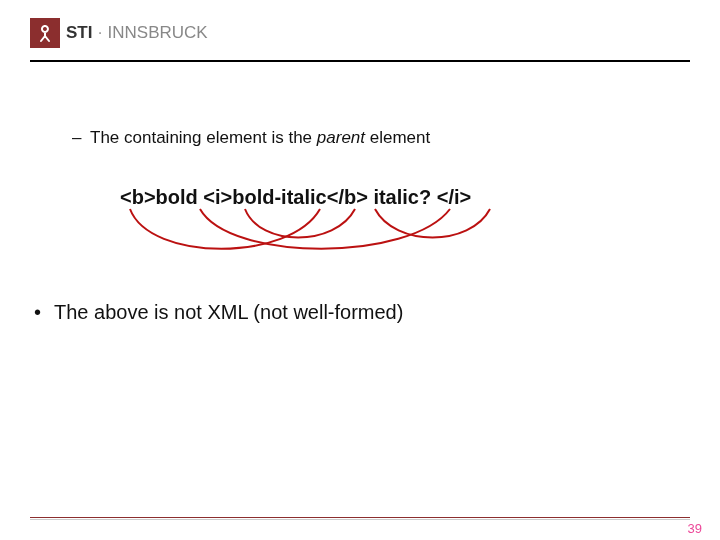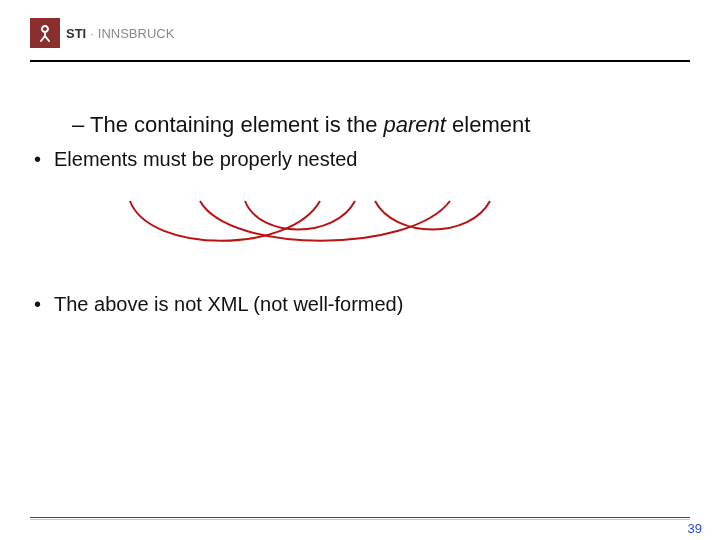--- a/index.html
+++ b/index.html
@@ -32,37 +32,37 @@
     width: 30px;
     height: 30px;
     background: #8b2e2e;
     display: flex;
     align-items: center;
     justify-content: center;
     color: #fff;
     font-size: 18px;
     font-weight: bold;
   }
-  .logo-text { font-size: 13px; color: #333; }
+  .logo-text { font-size: 17px; color: #333; }
   .logo-text .bold { font-weight: bold; }
   .logo-text .dot { color: #999; }
   .logo-text .light { color: #888; }
   .hr-top {
     height: 2px;
     background: #000;
     margin: 4px 30px 0 30px;
   }
   .content {
     padding: 48px 30px 10px 30px;
     font-size: 20px;
     color: #111;
   }
   .l1 { padding-left: 24px; position: relative; margin-bottom: 4px; }
   .l1::before { content: "•"; position: absolute; left: 4px; top: 0; }
-  .l2 { padding-left: 60px; position: relative; font-size: 22px; margin-bottom: 10px; margin-top: 2px;}
+  .l2 { padding-left: 60px; position: relative; font-size: 17px; margin-bottom: 10px; margin-top: 18px;}
   .l2::before { content: "–"; position: absolute; left: 42px; top: 0; }
   .example-code {
     padding-left: 90px;
     font-weight: bold;
     font-size: 20px;
     margin-top: 2px;
     white-space: pre;
   }
   .italic { font-style: italic; font-weight: normal; }
   .gap2 { height: 26px; }
@@ -87,21 +87,21 @@
     right: 30px;
     bottom: 20px;
     height: 1px;
     background: #ccc;
   }
   .page-num {
     position: absolute;
     right: 18px;
     bottom: 4px;
     font-size: 13px;
-    color: #1d4ed8;
+    color: #ec4899;
   }
 </style>
 </head>
 <body>
 
 <div class="header">
   <div class="logo">
     <div class="logo-sq">
       <svg width="20" height="20" viewBox="0 0 20 20">
           <path d="M10 3 a3 3 0 1 1 -0.1 0 M10 9 v4 M6 18 l4 -5 l4 5" stroke="#fff" stroke-width="2" fill="none" stroke-linecap="round"></path>
@@ -113,24 +113,24 @@
   </div>
 </div>
 <div class="hr-top"></div>
 
 <div class="content">
 
   <div class="l2">
     <span>The containing element is the </span><span class="italic">parent</span><span> element</span>
   </div>
 
-  <div class="l1">Elements must be properly nested</div>
 
   <div class="gap2"></div>
 
+  <div class="example-code">&lt;b&gt;bold &lt;i&gt;bold-italic&lt;/b&gt; italic? &lt;/i&gt;</div>
 
   <div class="arcs">
     <svg width="420" height="55" viewBox="0 0 420 55">
       <path d="M 20 2 C 40 55, 180 55, 210 2" stroke="#b11" stroke-width="2" fill="none"></path>
       <path d="M 90 2 C 120 55, 300 55, 340 2" stroke="#b11" stroke-width="2" fill="none"></path>
       <path d="M 135 2 C 150 40, 225 40, 245 2" stroke="#b11" stroke-width="2" fill="none"></path>
       <path d="M 265 2 C 285 40, 360 40, 380 2" stroke="#b11" stroke-width="2" fill="none"></path>
     </svg>
   </div>
 

